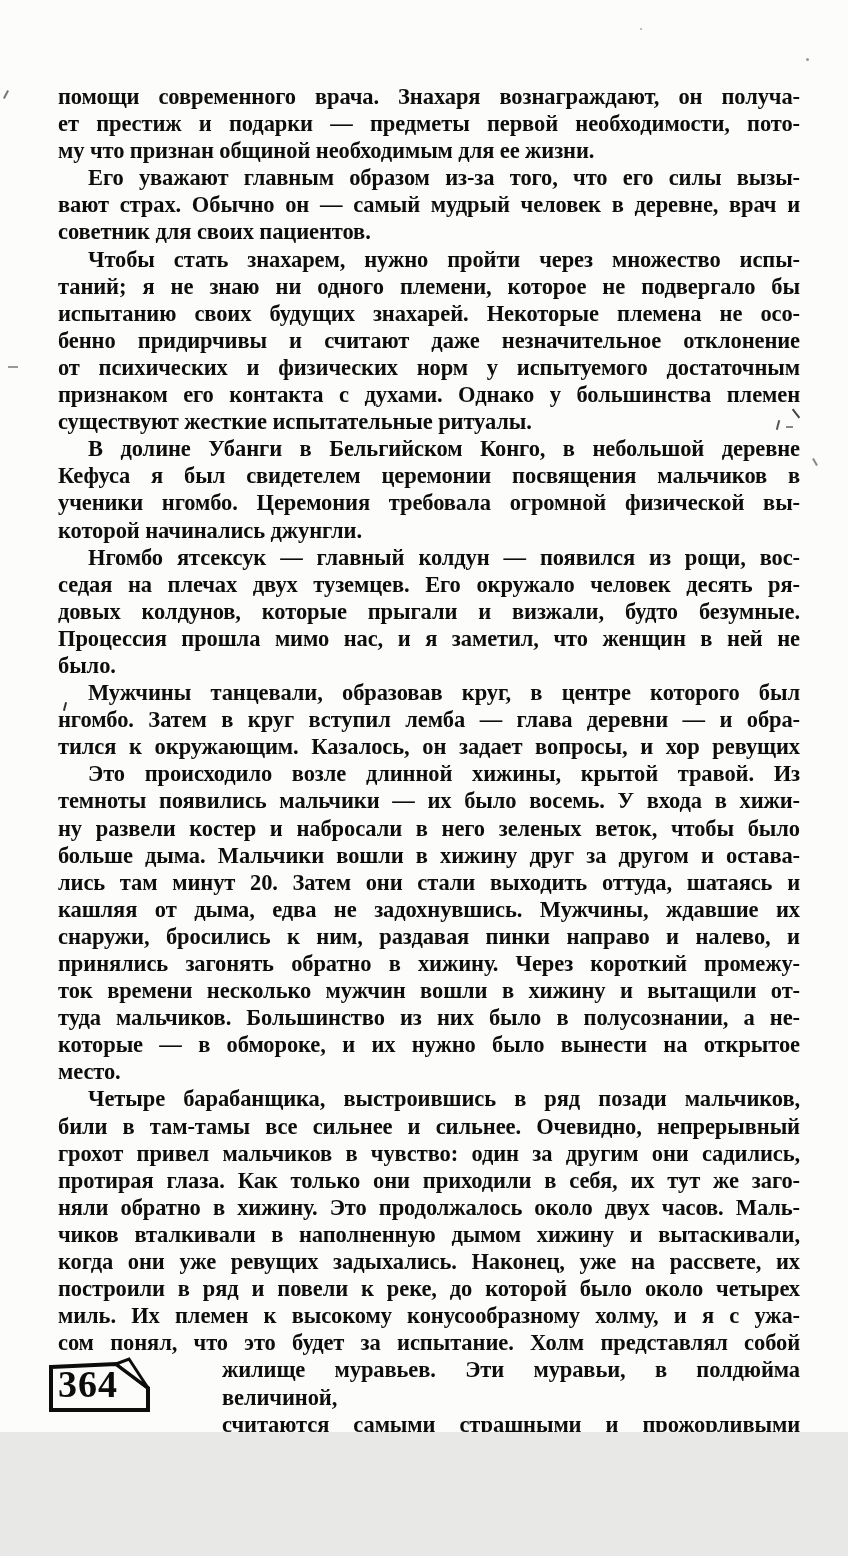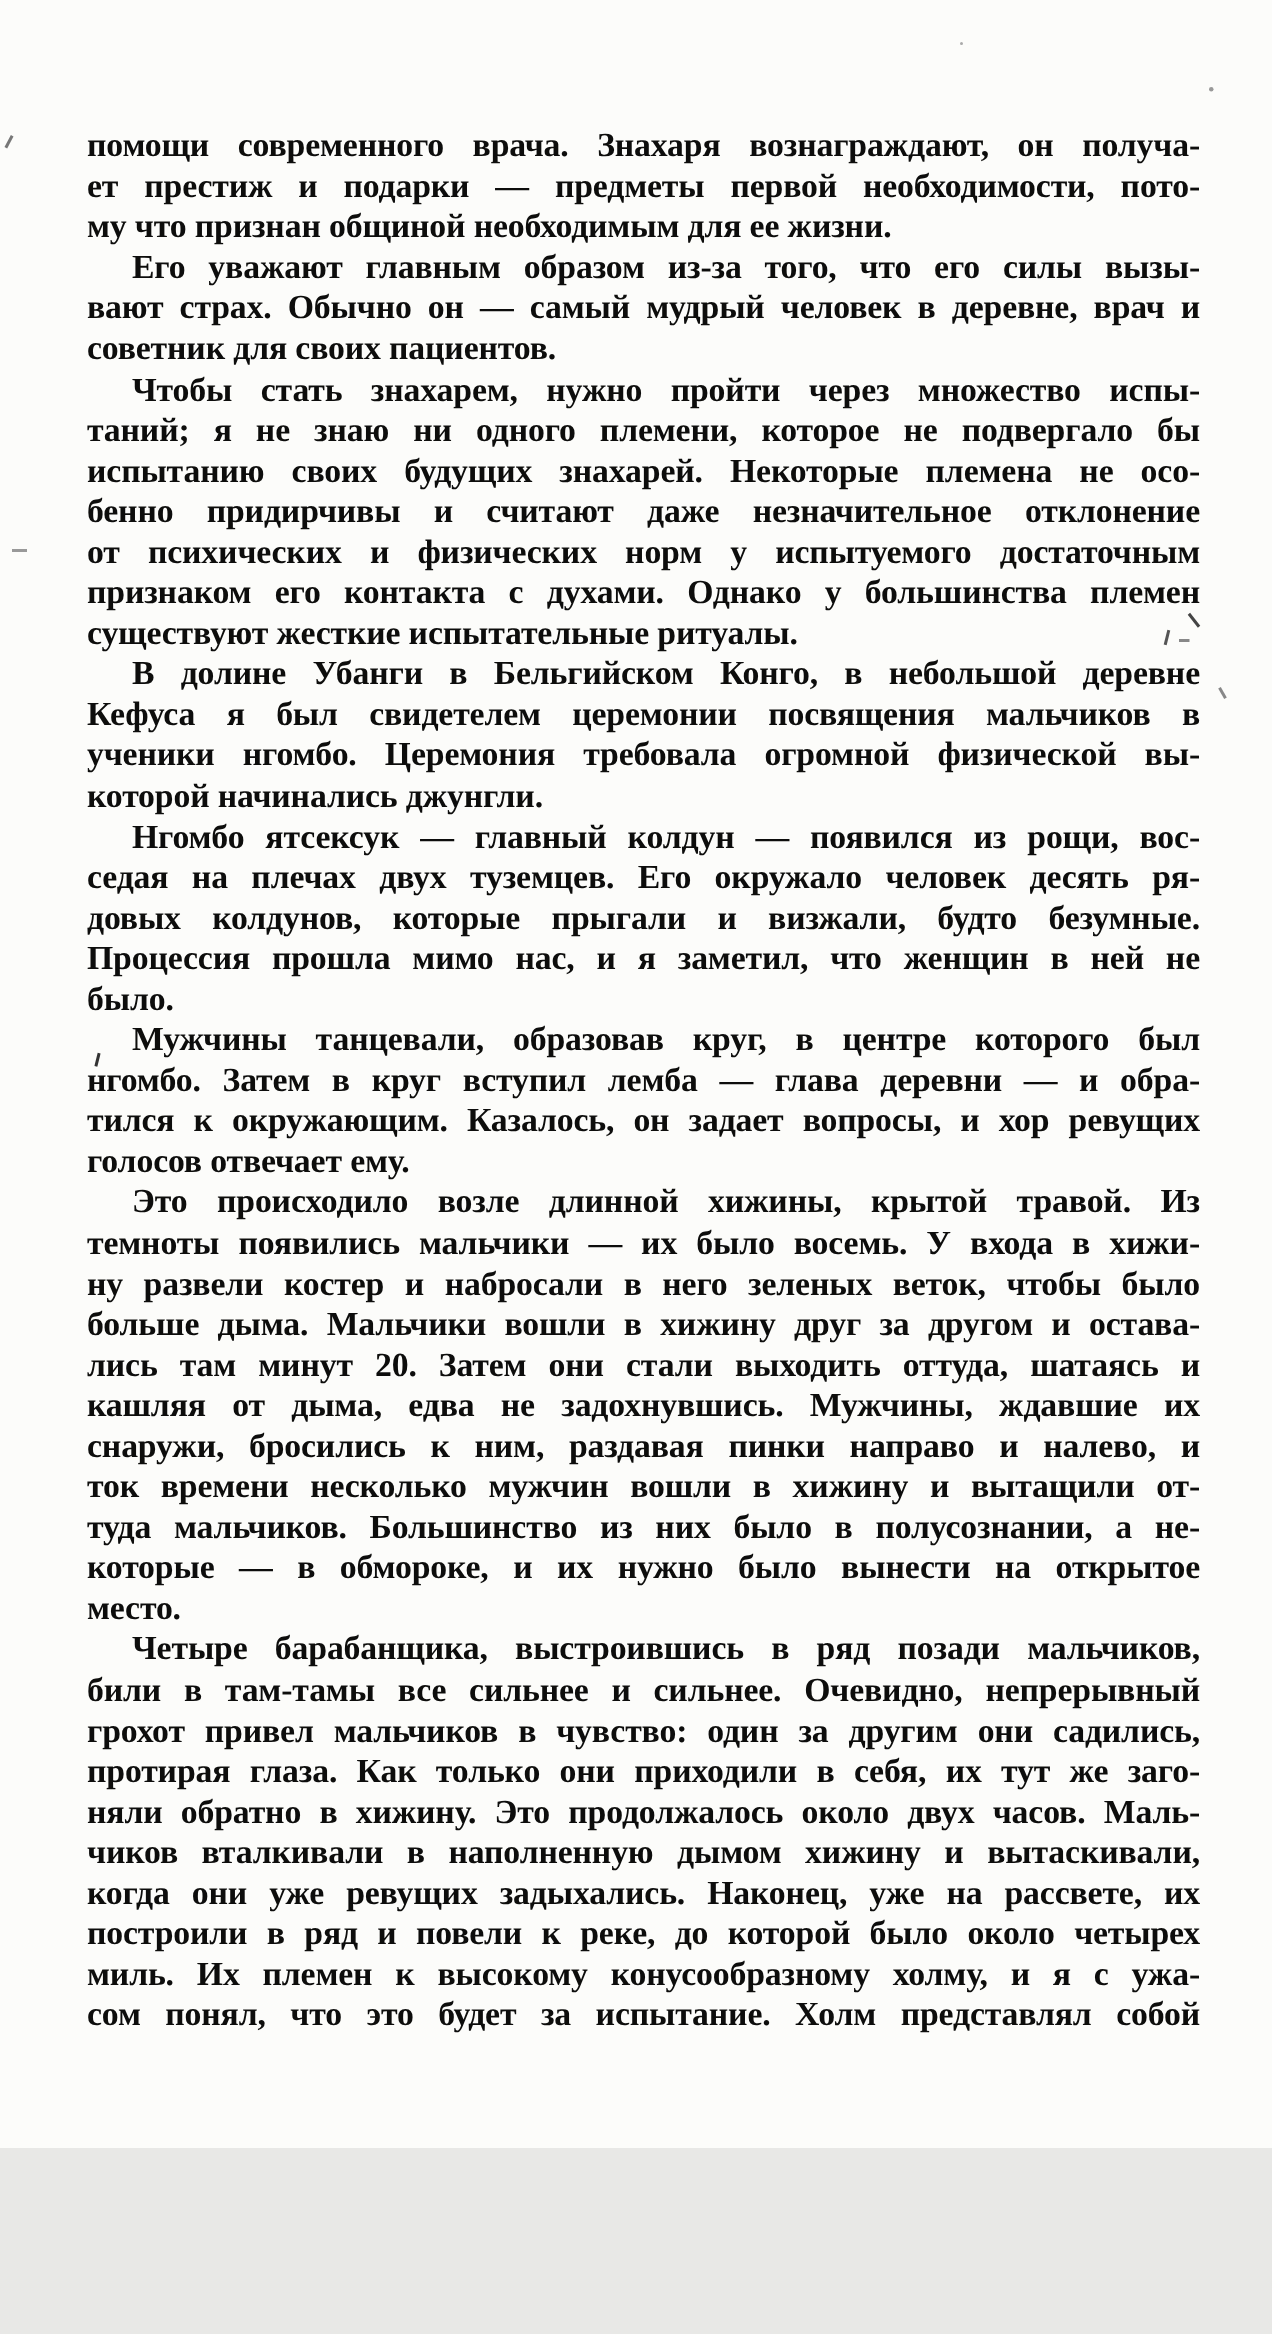--- a/index.html
+++ b/index.html
@@ -100,49 +100,62 @@
           <div class="ln ind">Нгомбо ятсексук — главный колдун — появился из рощи, вос-</div>
           <div class="ln">седая на плечах двух туземцев. Его окружало человек десять ря-</div>
           <div class="ln">довых колдунов, которые прыгали и визжали, будто безумные.</div>
           <div class="ln">Процессия прошла мимо нас, и я заметил, что женщин в ней не</div>
           <div class="ln endline">было.</div>
         </div>
         <div class="para">
           <div class="ln ind">Мужчины танцевали, образовав круг, в центре которого был</div>
           <div class="ln">нгомбо. Затем в круг вступил лемба — глава деревни — и обра-</div>
           <div class="ln">тился к окружающим. Казалось, он задает вопросы, и хор ревущих</div>
-          <div class="ln endline">голосов отвечает ему.</div>
         </div>
         <div class="para">
           <div class="ln ind">Это происходило возле длинной хижины, крытой травой. Из</div>
           <div class="ln">темноты появились мальчики — их было восемь. У входа в хижи-</div>
           <div class="ln">ну развели костер и набросали в него зеленых веток, чтобы было</div>
           <div class="ln">больше дыма. Мальчики вошли в хижину друг за другом и остава-</div>
           <div class="ln">лись там минут 20. Затем они стали выходить оттуда, шатаясь и</div>
           <div class="ln">кашляя от дыма, едва не задохнувшись. Мужчины, ждавшие их</div>
           <div class="ln">снаружи, бросились к ним, раздавая пинки направо и налево, и</div>
+          <div class="ln">принялись загонять обратно в хижину. Через короткий промежу-</div>
           <div class="ln">ток времени несколько мужчин вошли в хижину и вытащили от-</div>
           <div class="ln">туда мальчиков. Большинство из них было в полусознании, а не-</div>
           <div class="ln">которые — в обмороке, и их нужно было вынести на открытое</div>
           <div class="ln endline">место.</div>
         </div>
         <div class="para">
           <div class="ln ind">Четыре барабанщика, выстроившись в ряд позади мальчиков,</div>
           <div class="ln">били в там-тамы все сильнее и сильнее. Очевидно, непрерывный</div>
           <div class="ln">грохот привел мальчиков в чувство: один за другим они садились,</div>
           <div class="ln">протирая глаза. Как только они приходили в себя, их тут же заго-</div>
           <div class="ln">няли обратно в хижину. Это продолжалось около двух часов. Маль-</div>
           <div class="ln">чиков вталкивали в наполненную дымом хижину и вытаскивали,</div>
           <div class="ln">когда они уже ревущих задыхались. Наконец, уже на рассвете, их</div>
           <div class="ln">построили в ряд и повели к реке, до которой было около четырех</div>
           <div class="ln">миль. Их племен к высокому конусообразному холму, и я с ужа-</div>
           <div class="ln">сом понял, что это будет за испытание. Холм представлял собой</div>
         </div>
       </div>
 
+    <div class="footer">
+      <div class="badge">
+        <svg width="104" height="56" viewBox="0 0 104 56">
+          <path d="M3 10 L68 7 L100 31 L100 53 L3 53 Z" fill="none" stroke="#0d0d0c" stroke-width="4" stroke-linejoin="miter"></path>
+          <path d="M68 7 L81 2 L100 31 Z" fill="#fcfcfa" stroke="#0d0d0c" stroke-width="3"></path>
+        </svg>
+        <span class="num">364</span>
+      </div>
+      <div class="wrapcol" id="wrapcol">
+          <div class="ln">жилище муравьев. Эти муравьи, в полдюйма величиной,</div>
+          <div class="ln">считаются самыми страшными и прожорливыми</div>
+        </div>
+    </div>
   </div>
 
   <div class="art a1"></div>
   <div class="art a2"></div>
   <div class="art a3"></div>
   <div class="art a4"></div>
   <div class="art a5"></div>
   <div class="art a6"></div>
   <div class="art a7"></div>
   <div class="art a8"></div>

